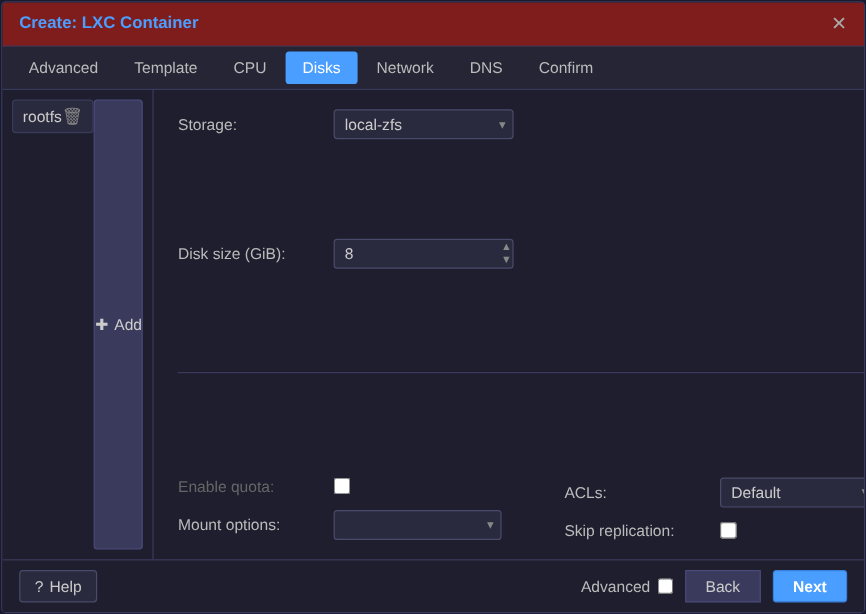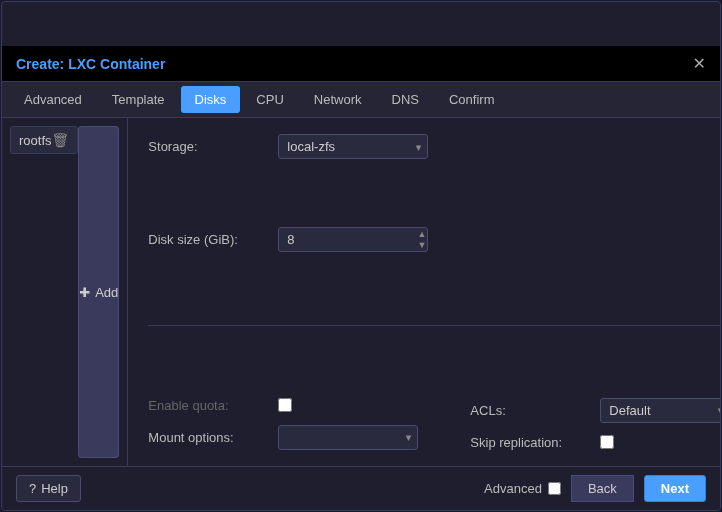--- a/index.html
+++ b/index.html
@@ -18,27 +18,26 @@
       background: #1e1e2e;
       border: 1px solid #3a3a5c;
       border-radius: 4px;
       width: 720px;
       height: 510px;
       display: flex;
       flex-direction: column;
       overflow: hidden;
     }
     .title-bar {
-      background: #000000;
+      background: #7f1d1d;
       padding: 8px 14px;
       display: flex;
-      align-items: center;
+      align-items: flex-start;
       justify-content: space-between;
       border-bottom: 1px solid #3a3a5c;
-      margin-top: 44px;
     }
     .title-bar-text {
       color: #4a9eff;
       font-size: 14px;
       font-weight: bold;
     }
     .close-btn {
       color: #888;
       cursor: pointer;
       font-size: 16px;
@@ -272,22 +271,22 @@
 <div class="dialog">
 
   <div class="title-bar">
     <span class="title-bar-text">Create: LXC Container</span>
     <button class="close-btn">✕</button>
   </div>
 
   <div class="tabs">
     <div class="tab">Advanced</div>
     <div class="tab">Template</div>
+    <div class="tab">CPU</div>
     <div class="tab active">Disks</div>
-    <div class="tab">CPU</div>
     <div class="tab">Network</div>
     <div class="tab">DNS</div>
     <div class="tab">Confirm</div>
   </div>
 
   <div class="content">
 
     <div class="sidebar">
       <div class="disk-list">
         <div class="disk-item">

